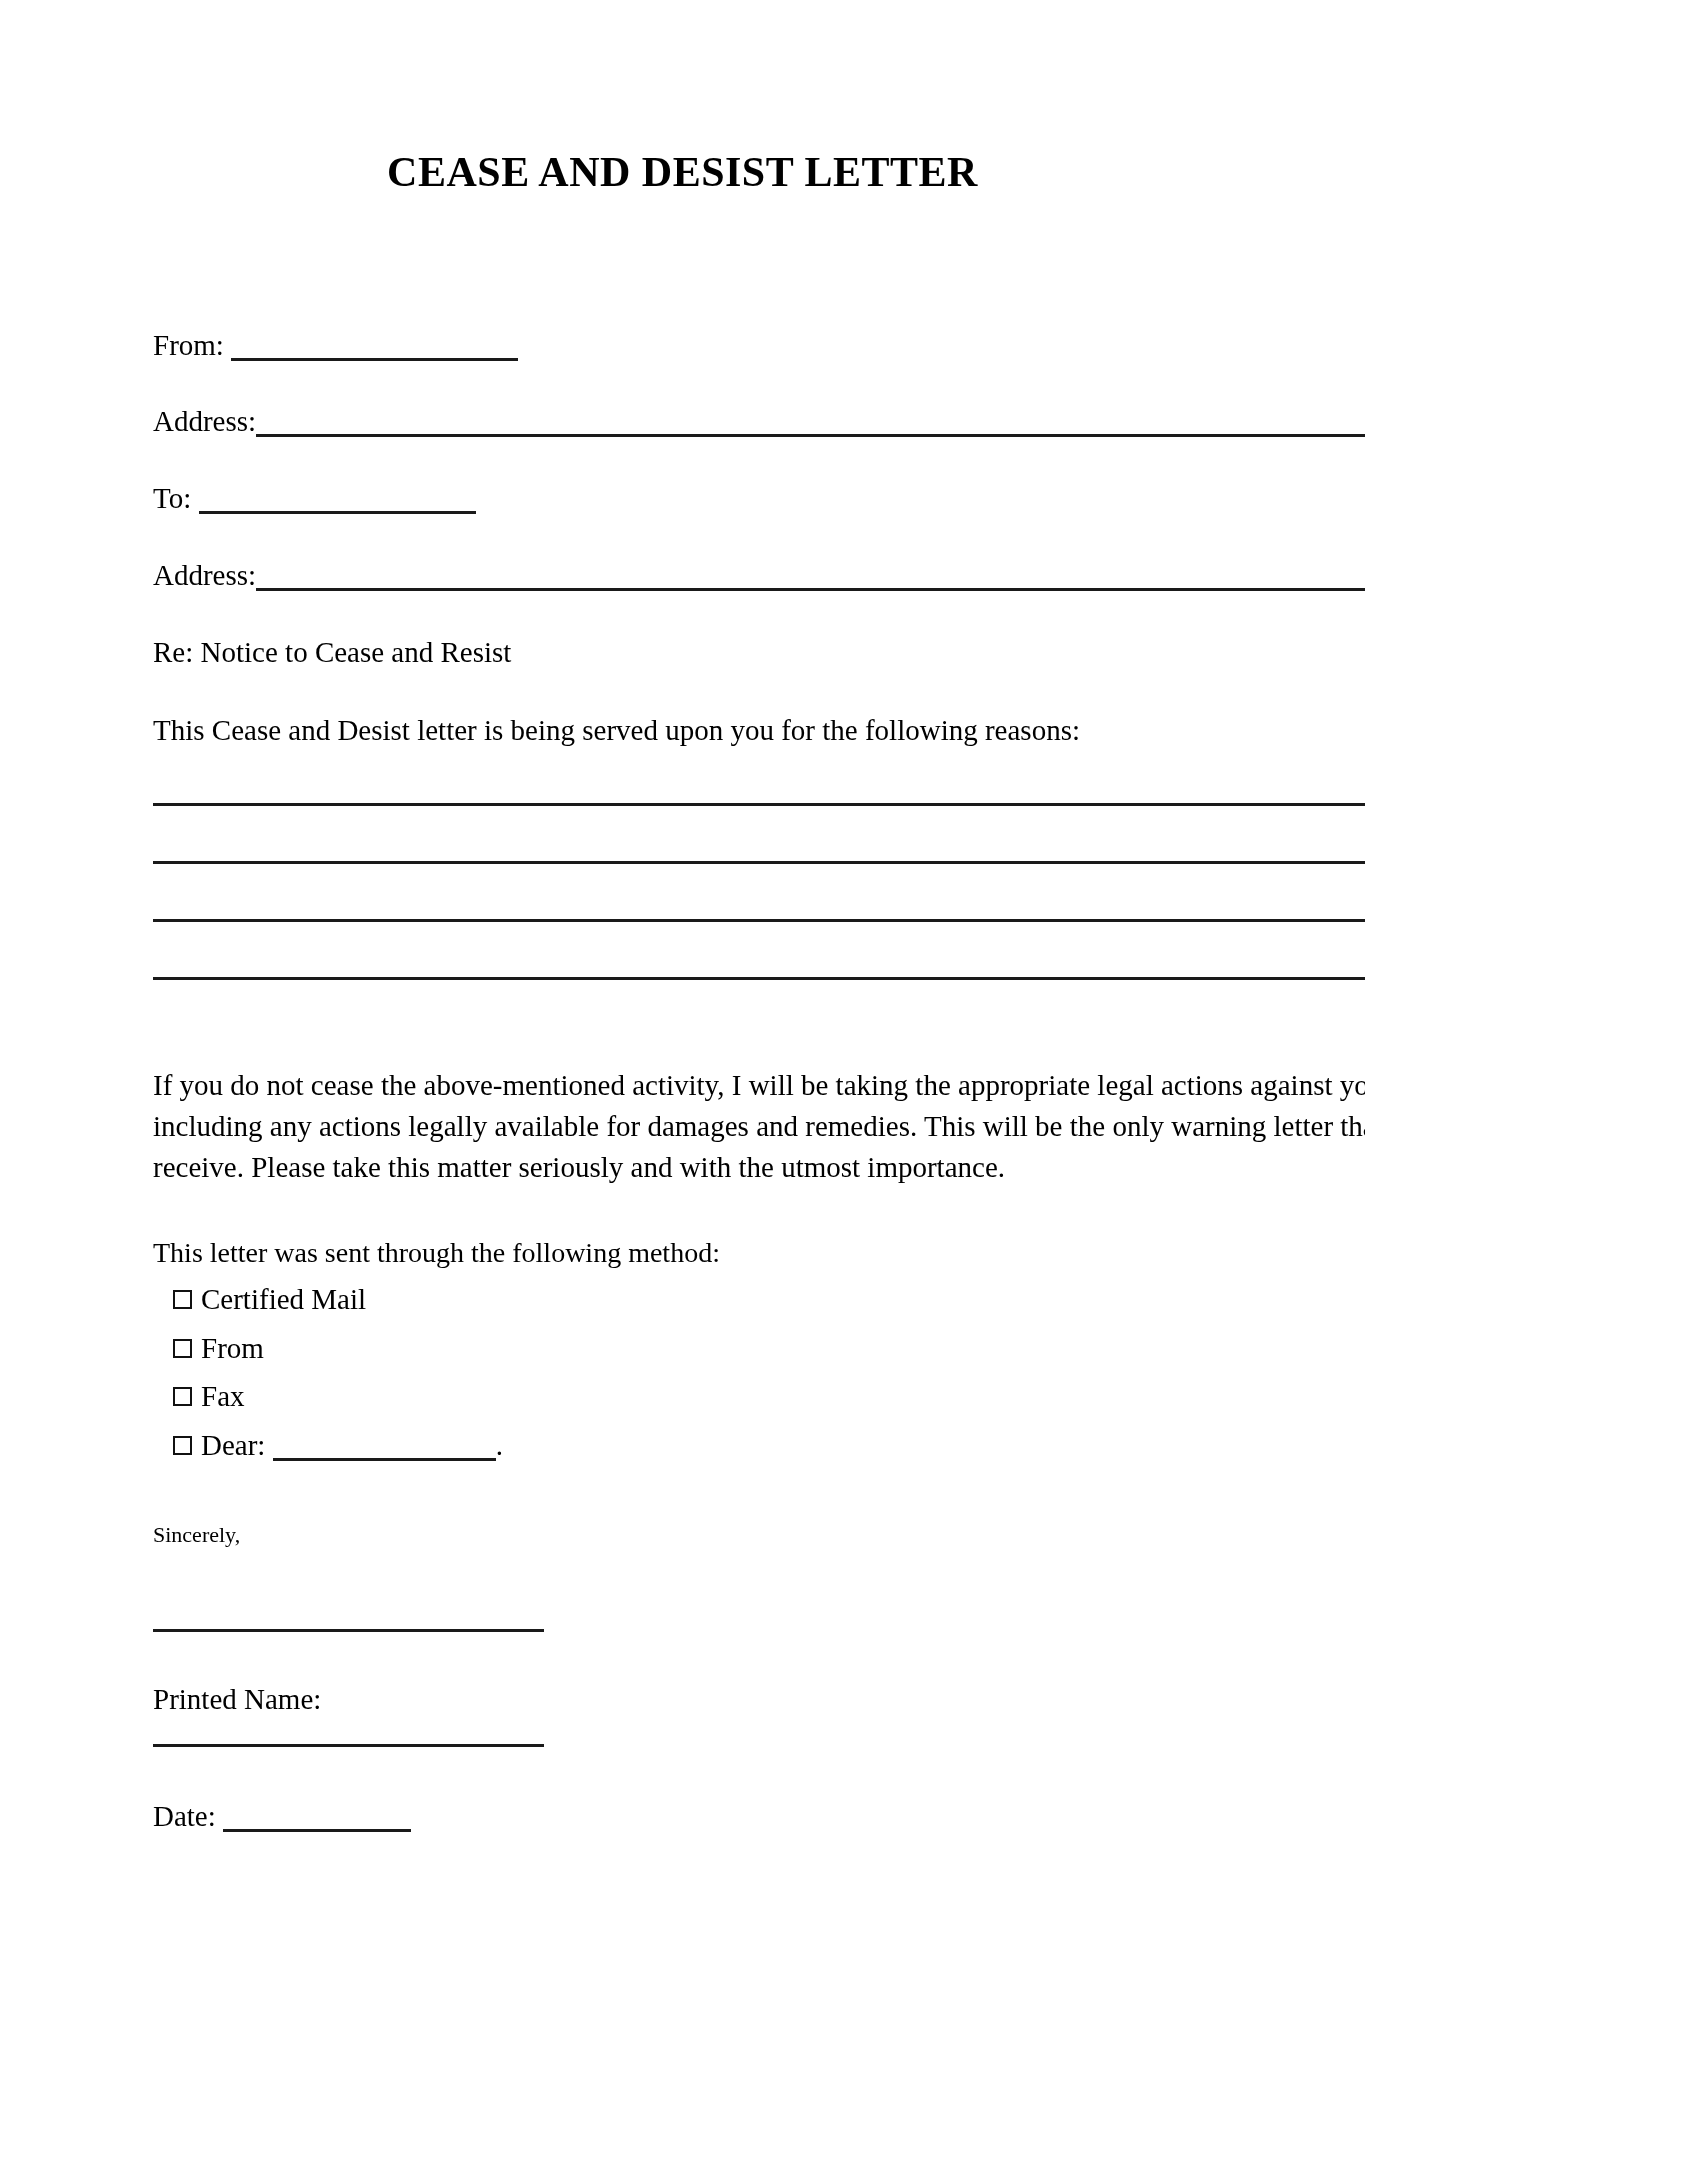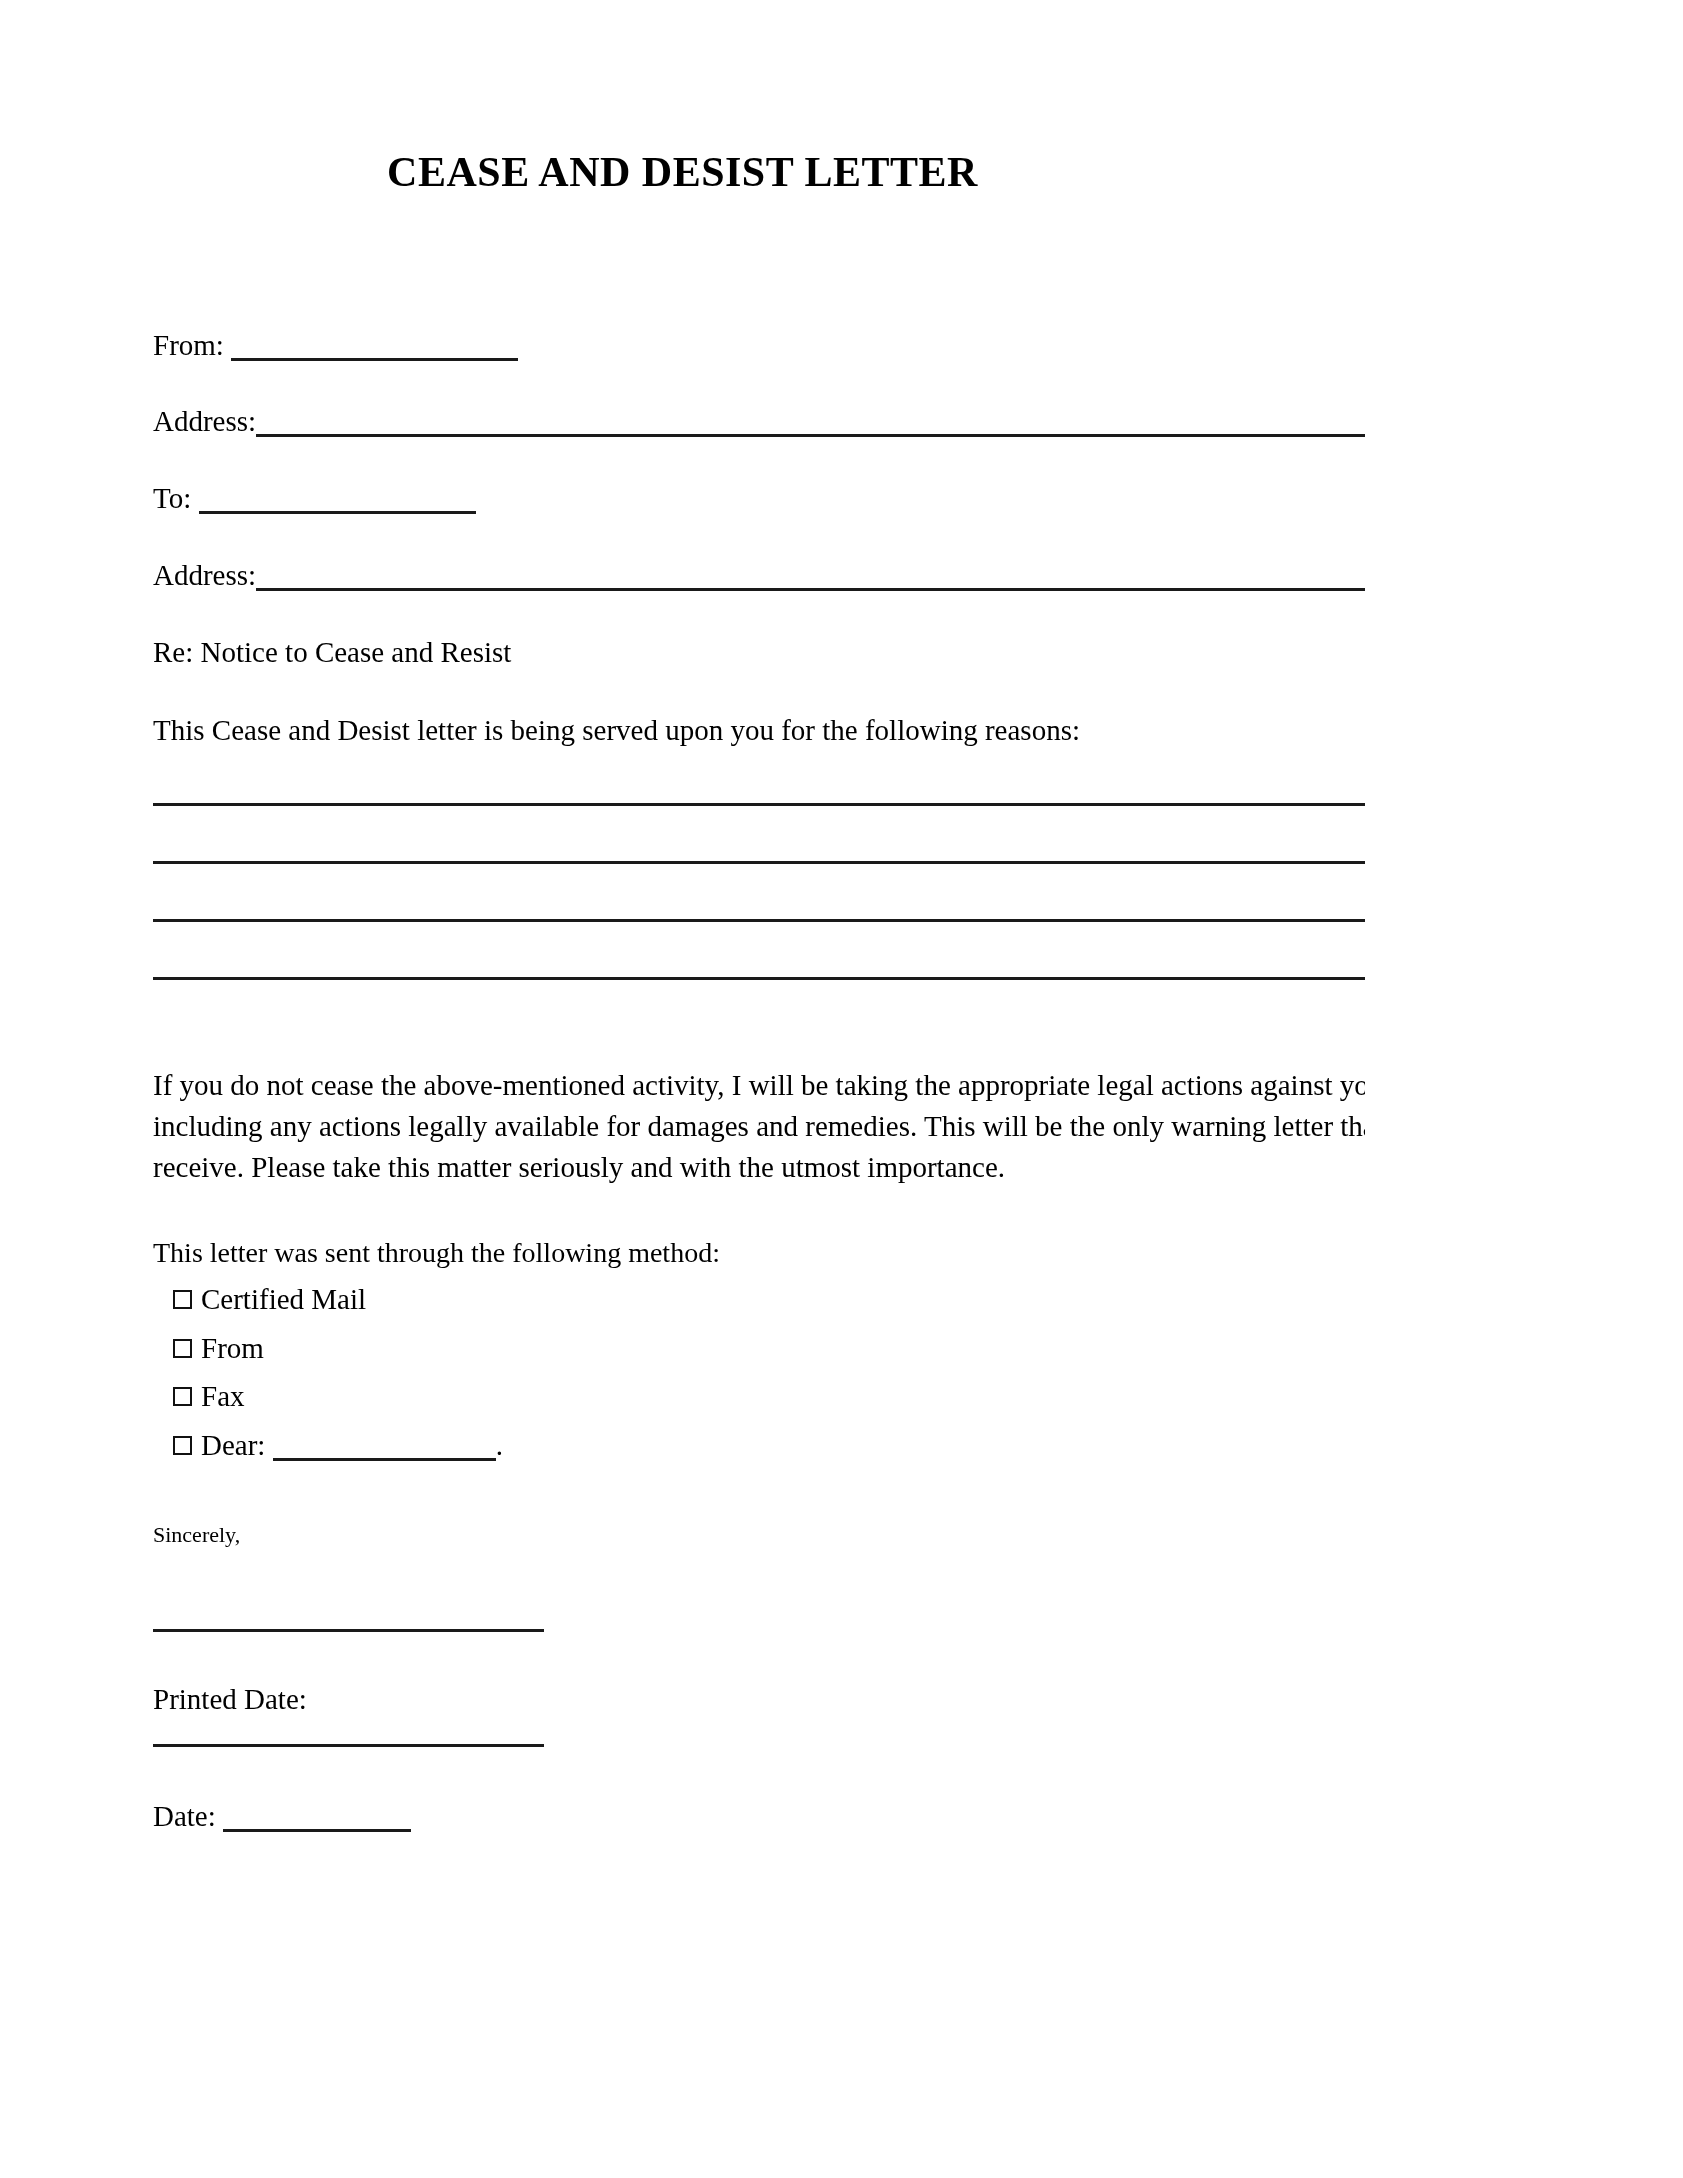--- a/index.html
+++ b/index.html
@@ -189,21 +189,21 @@
     <div class="sincerely">Sincerely,</div>
 
     <div style="height:61px;"></div>
 
     <div class="sig-line-row">
       <span class="fill fill-sig"></span>
     </div>
 
     <div style="height:51px;"></div>
 
-    <div class="printed-name">Printed Date:</div>
+    <div class="printed-name">Printed Name:</div>
     <div class="sig-line-row">
       <span class="fill fill-sig"></span>
     </div>
 
     <div style="height:53px;"></div>
 
     <div class="date-row">
       <span>Date:</span>
       <span class="fill fill-date"></span>
     </div>

